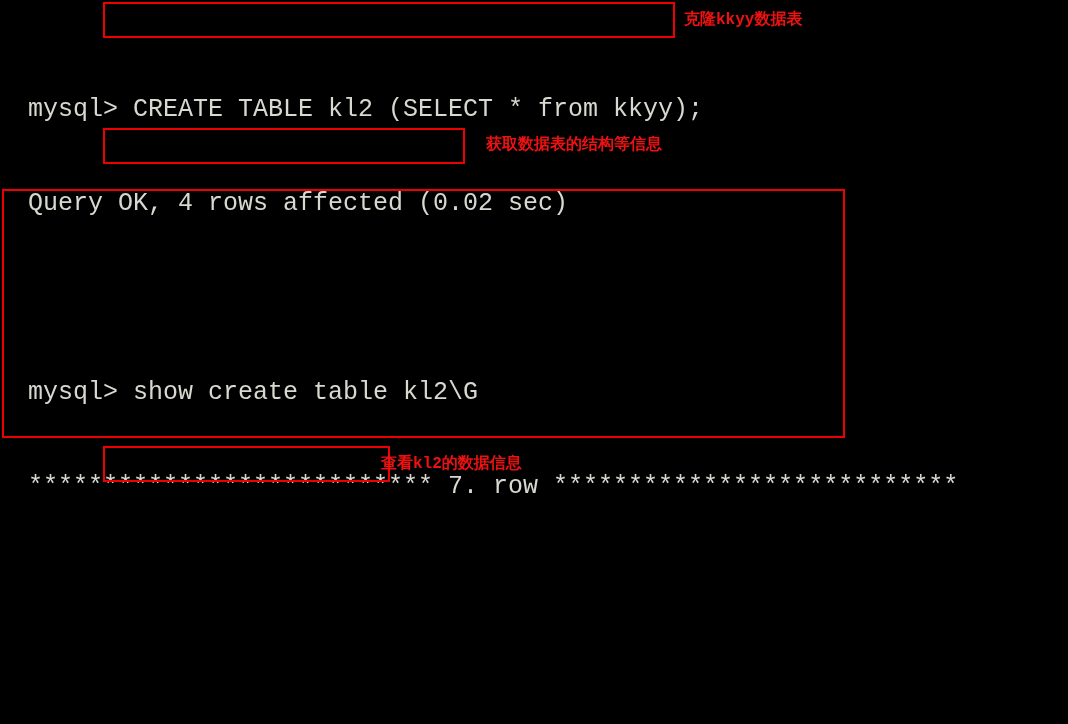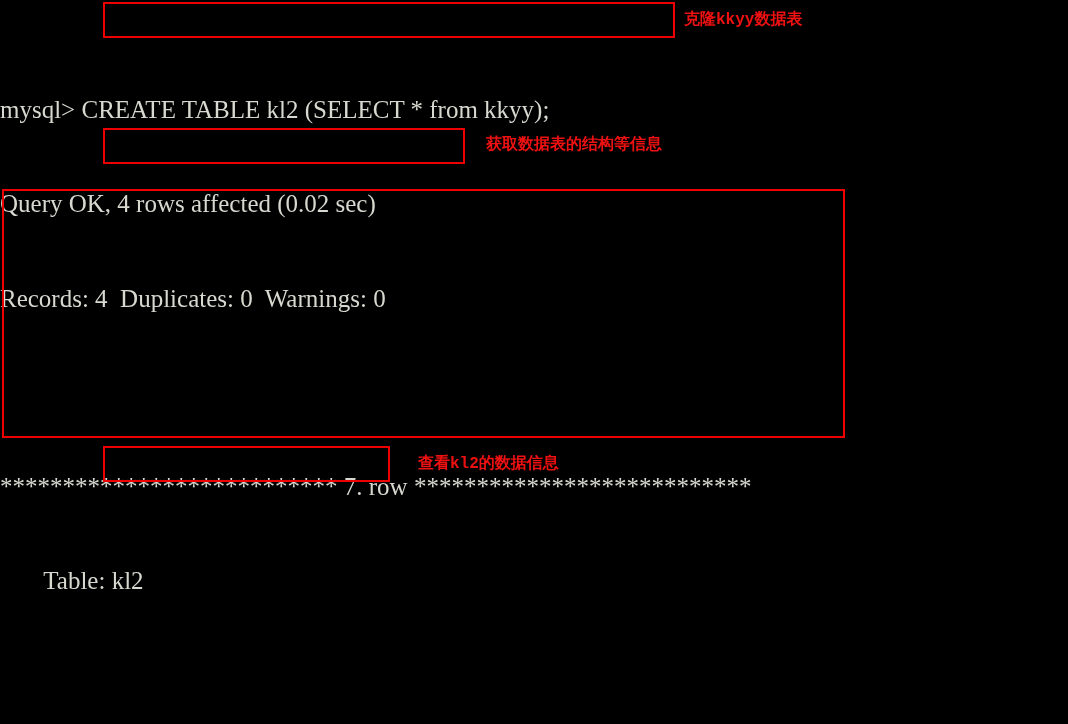--- a/index.html
+++ b/index.html
@@ -25,25 +25,26 @@
     color: #d8d8d0;
     font-family: "DejaVu Serif", "Liberation Serif", serif;
     font-size: 25px;
     line-height: 31.4px;
     white-space: pre;
     letter-spacing: 0px;
   }
   .tline {
     height: 31.4px;
     white-space: pre;
-    font-family: Liberation Serif, serif;
+    font-family: Liberation Mono, monospace;
     font-size: 25px;
     color: #d8d8d0;
     display: block;
     overflow: visible;
+    padding-left: 28px;
   }
   .tline.blank { color: transparent; }
 
   
   #terminal .tline {
     font-variant-numeric: tabular-nums;
   }
 
   
   .redbox {
@@ -64,24 +65,23 @@
     white-space: pre;
   }
 </style>
 </head>
 <body>
 
 <div id="terminal">
 
   <span class="tline">mysql&gt; CREATE TABLE kl2 (SELECT * from kkyy);</span>
   <span class="tline">Query OK, 4 rows affected (0.02 sec)</span>
-  <span class="tline">Records: 4  Duplicates: 0  Warnings: 0</span>
   <span class="tline blank"></span>
+  <span class="tline">mysql&gt; show create table kl2\G</span>
   <span class="tline">*************************** 7. row ***************************</span>
-  <span class="tline">       Table: kl2</span>
   
   
   
   
   
   
   
   
   
   
@@ -99,13 +99,13 @@
 <div class="redbox" style="left:103px; top:128px; width:362px; height:36px;"></div>
 
 <div class="redbox" style="left:2px; top:189px; width:843px; height:249px;"></div>
 
 <div class="redbox" style="left:103px; top:446px; width:287px; height:36px;"></div>
 
 <span class="annot" style="left:684px; top:11px;">克隆kkyy数据表</span>
 
 <span class="annot" style="left:486px; top:136px;">获取数据表的结构等信息</span>
 
-<span class="annot" style="left:418px; top:455px;">查看kl2的数据信息</span>
+<span class="annot" style="left:381px; top:455px;">查看kl2的数据信息</span>
 
 </body></html>

